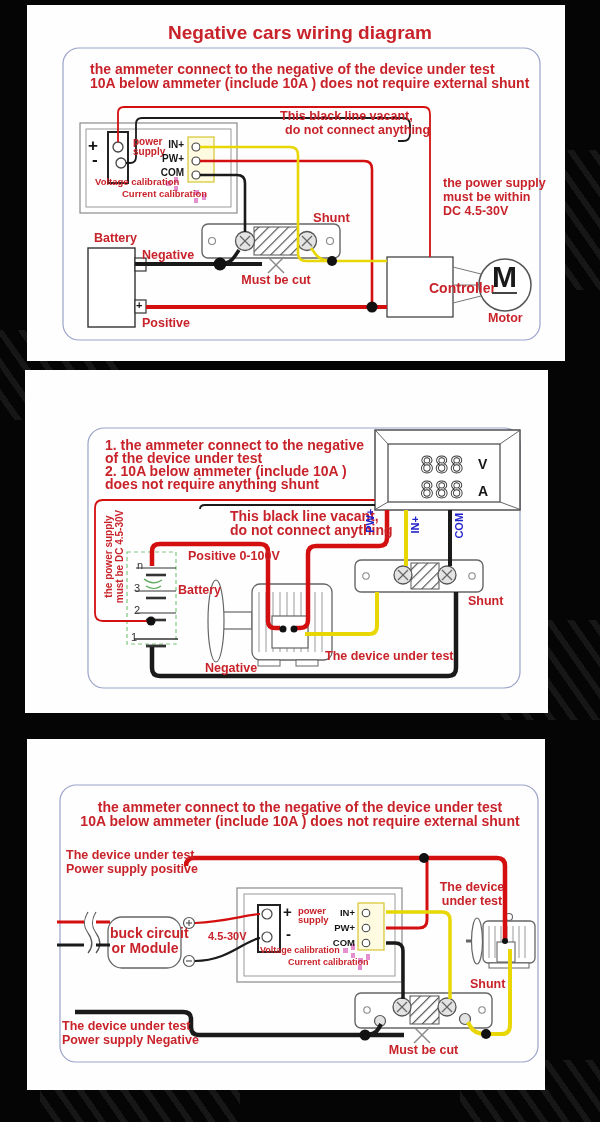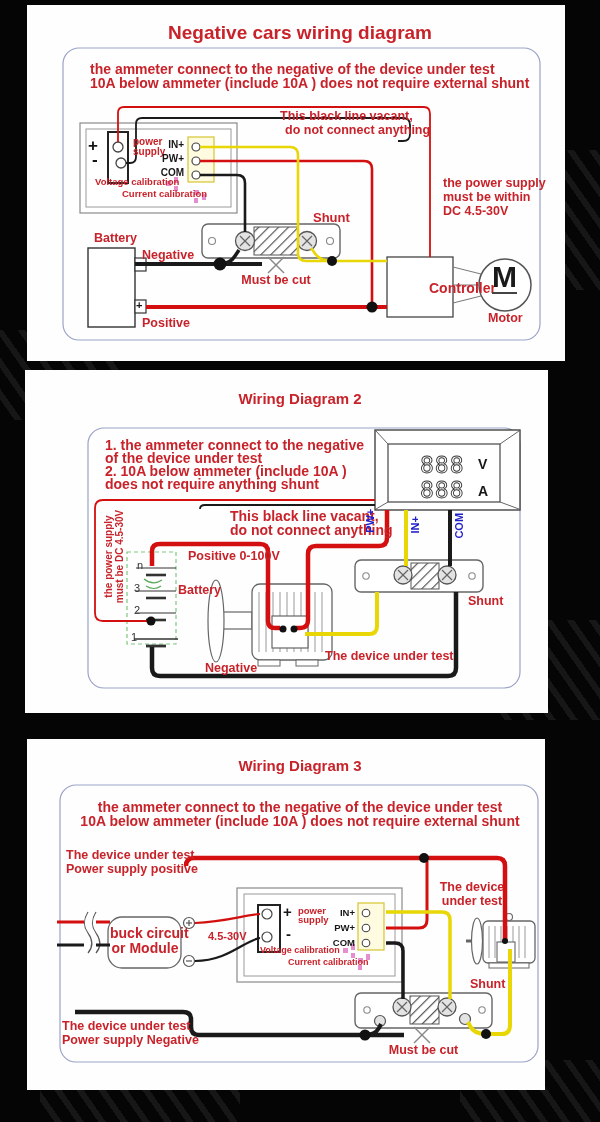--- a/index.html
+++ b/index.html
@@ -294,21 +294,20 @@
   <div class="lab s125" style="left:94px;top:232px;">Battery</div>
   <div class="lab s125" style="left:142px;top:249px;">Negative</div>
   <div class="lab s125" style="left:142px;top:317px;">Positive</div>
   <div class="lab s125 ctr" style="left:231px;top:274px;width:90px;">Must be cut</div>
   <div class="lab s12 ctr" style="left:389px;top:281px;width:62px;padding-left:40px;">Controller</div>
   <div class="lab msym" style="left:492px;top:262px;">M</div>
   <div class="lab s125" style="left:488px;top:312px;">Motor</div>
   <div class="lab s11 blk" style="left:137px;top:257px;">-</div>
   <div class="lab s11 blk" style="left:136px;top:300px;">+</div>
 
-  <div class="lab s15 ctr" style="left:100px;top:391px;width:400px;">Wiring Diagram 2</div>
   <div class="lab s12" style="left:105px;top:438px;">1. the ammeter connect to the negative</div>
   <div class="lab s12" style="left:105px;top:451px;">of the device under test</div>
   <div class="lab s12" style="left:105px;top:464px;">2. 10A below ammeter (include 10A )</div>
   <div class="lab s12" style="left:105px;top:477px;">does not require anything shunt</div>
   <div class="lab rot" style="left:44px;top:546px;width:140px;text-align:center;">
     <div class="s10">the power supply</div>
     <div class="s10">must be DC 4.5-30V</div>
   </div>
   <div class="lab s125" style="left:188px;top:550px;">Positive 0-100V</div>
   <div class="lab s12 ctr" style="left:230px;top:509px;width:145px;">This black line vacant,</div>
@@ -320,21 +319,20 @@
   <div class="lab cell" style="left:131px;top:632px;">1</div>
   <div class="lab s11 blue rot ctr" style="left:351px;top:515px;width:40px;">PW+</div>
   <div class="lab s11 blue rot ctr" style="left:396px;top:519px;width:40px;">IN+</div>
   <div class="lab s11 blue rot ctr" style="left:440px;top:520px;width:40px;">COM</div>
   <div class="lab s12 blk" style="left:478px;top:457px;">V</div>
   <div class="lab s12 blk" style="left:478px;top:484px;">A</div>
   <div class="lab s125" style="left:468px;top:595px;">Shunt</div>
   <div class="lab s125" style="left:325px;top:650px;">The device under test</div>
   <div class="lab s125" style="left:205px;top:662px;">Negative</div>
 
-  <div class="lab s15 ctr" style="left:100px;top:758px;width:400px;">Wiring Diagram 3</div>
   <div class="lab s12 ctr" style="left:60px;top:800px;width:480px;">the ammeter connect to the negative of the device under test</div>
   <div class="lab s12 ctr" style="left:60px;top:814px;width:480px;">10A below ammeter (include 10A ) does not require external shunt</div>
   <div class="lab s125" style="left:66px;top:849px;">The device under test</div>
   <div class="lab s125" style="left:66px;top:863px;">Power supply positive</div>
   <div class="lab s12 ctr" style="left:110px;top:926px;width:72px;">buck circuit</div>
   <div class="lab s12 ctr" style="left:110px;top:941px;width:70px;">or Module</div>
   <div class="lab s11" style="left:180px;top:931px;margin-left:28px;">4.5-30V</div>
   <div class="lab blk" style="left:283px;top:904px;font-size:15px;">+</div>
   <div class="lab blk" style="left:286px;top:926px;font-size:15px;">-</div>
   <div class="lab s9" style="left:298px;top:906px;">power</div>

